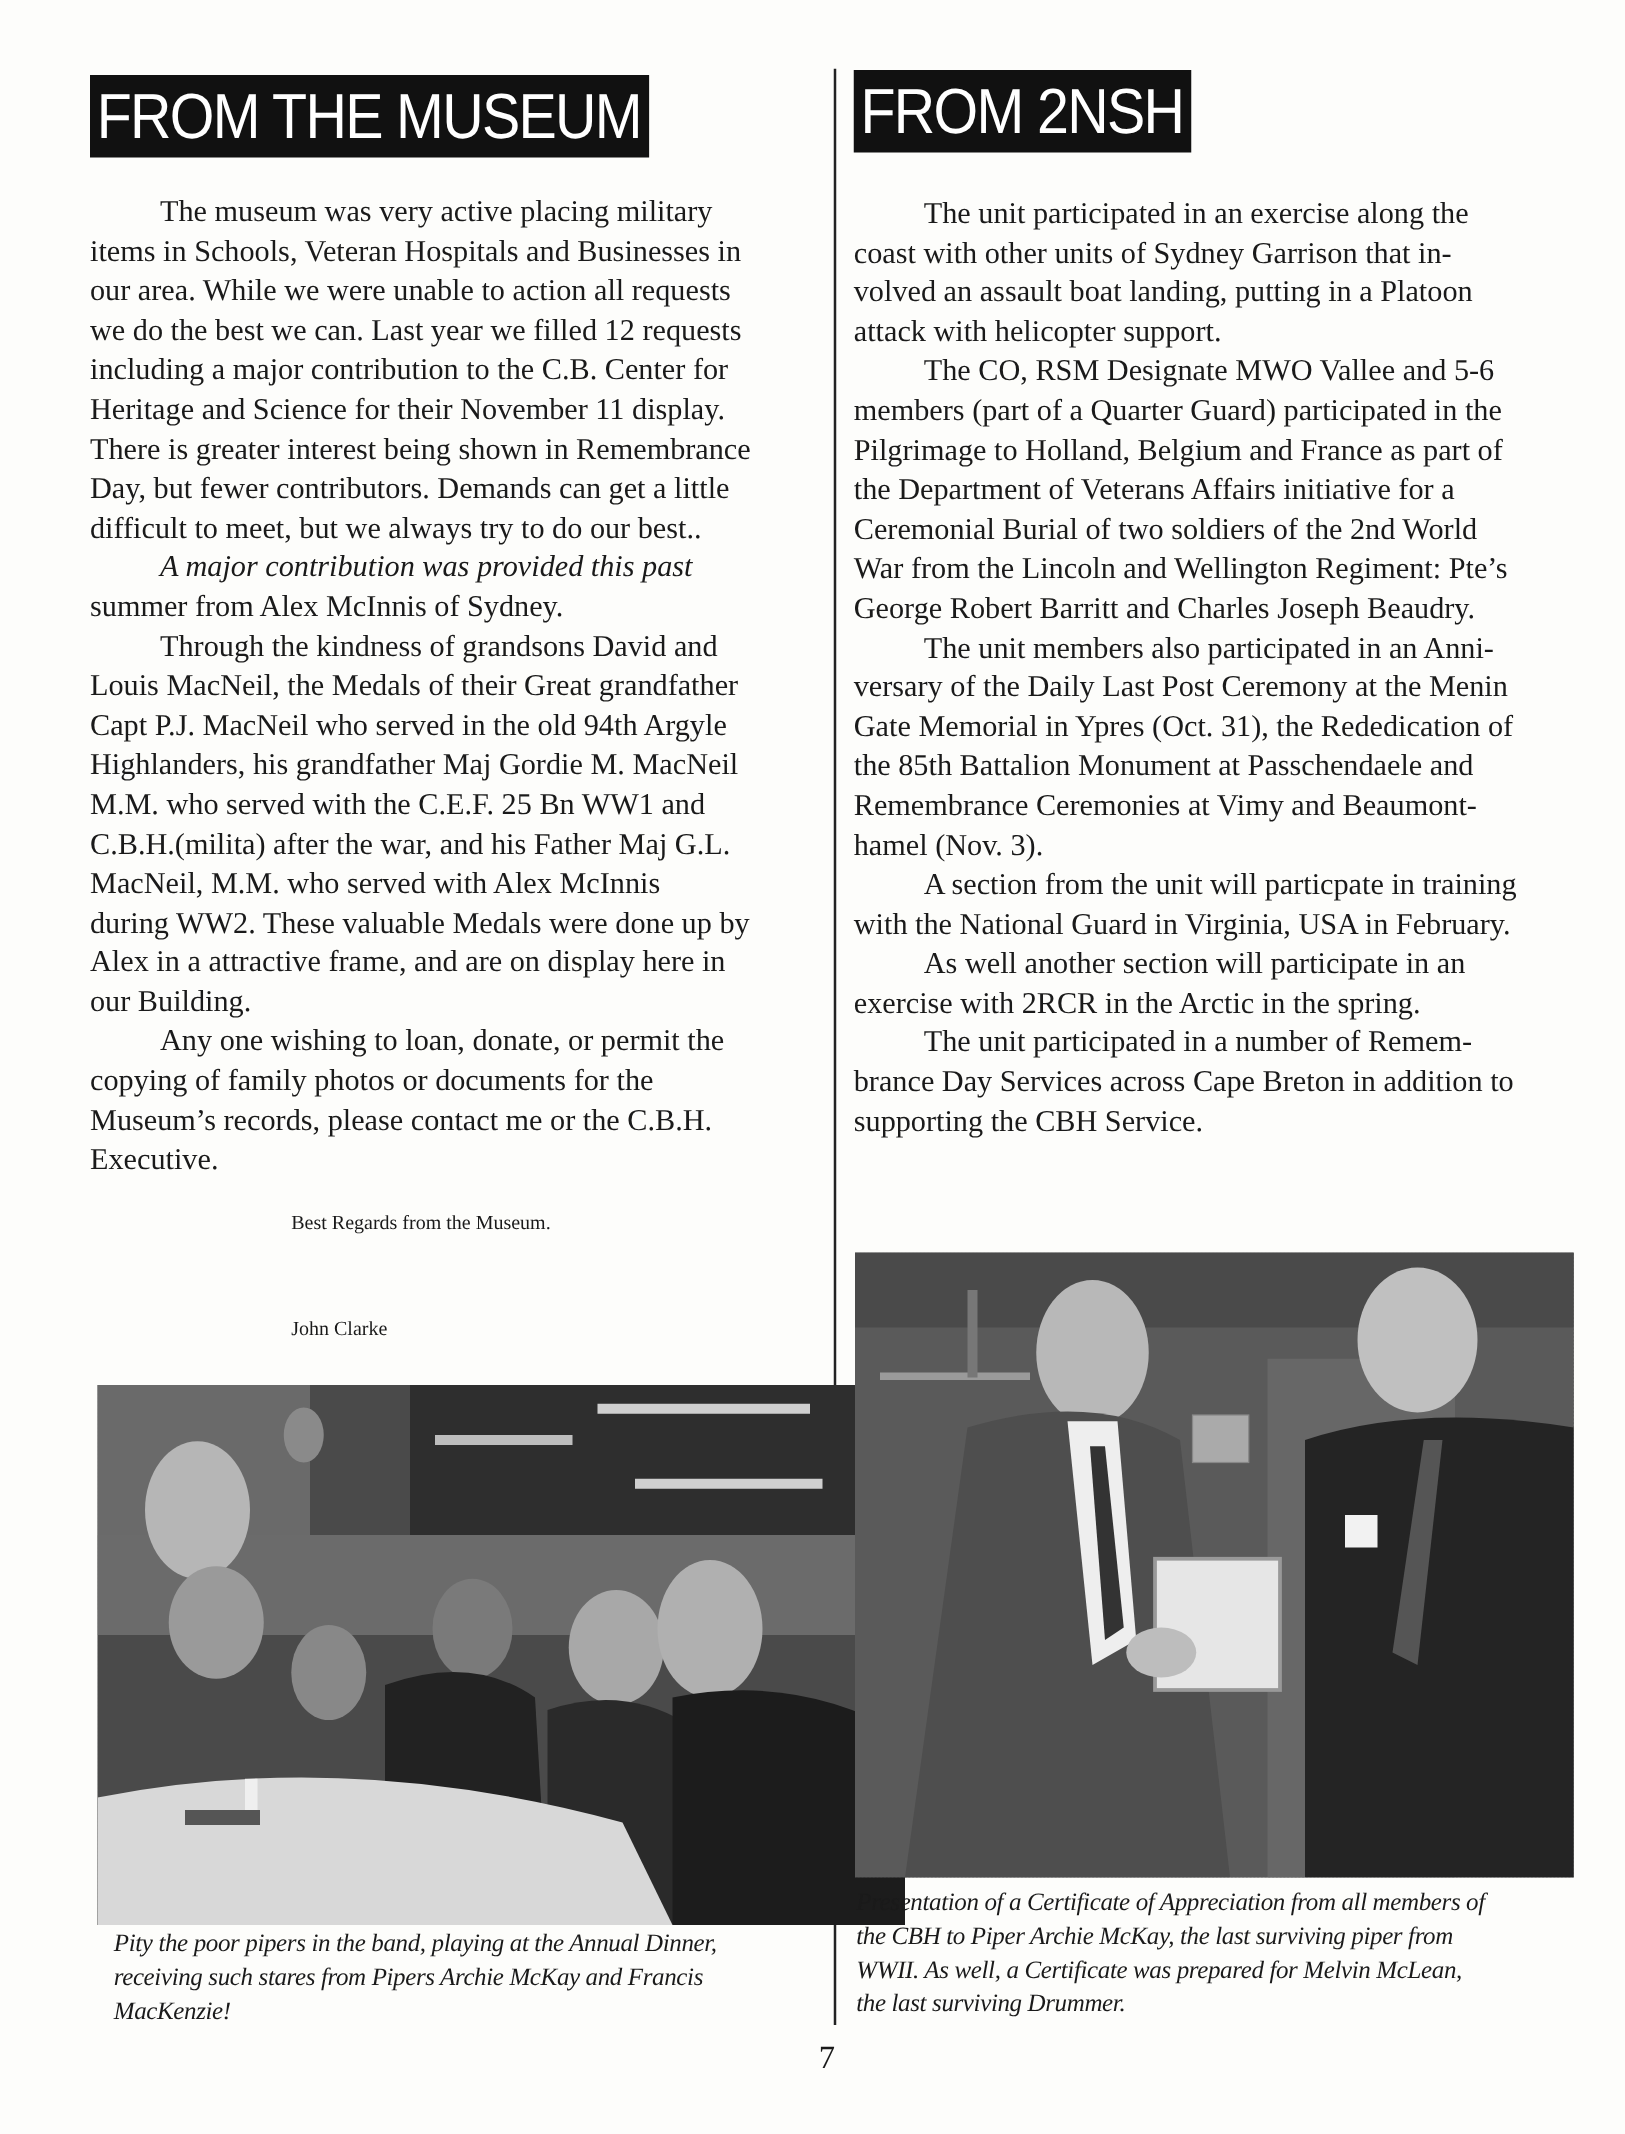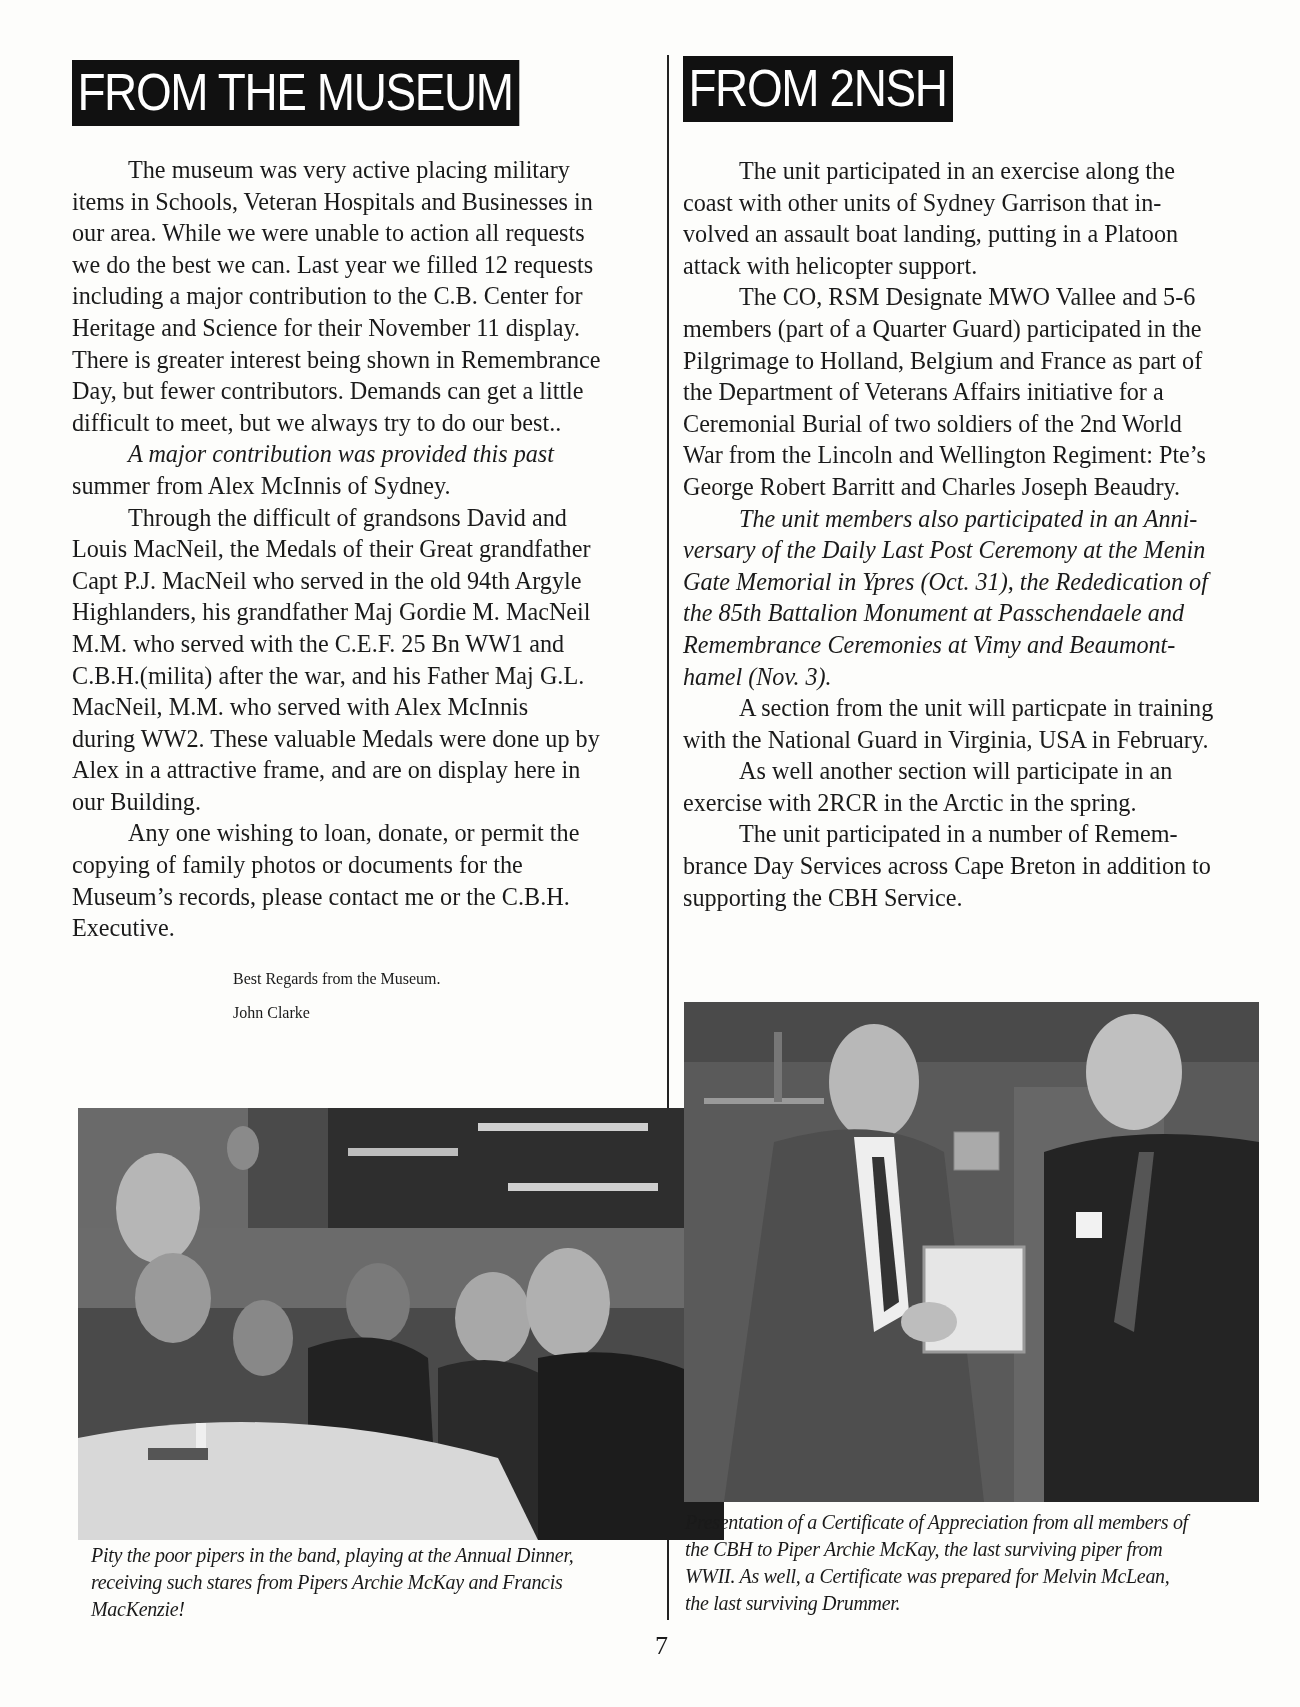--- a/index.html
+++ b/index.html
@@ -19,21 +19,21 @@
     }
     .left .heading { top: 60px; left: 0; }
     .right .heading { top: 56px; left: 0; }
     .body-text { position: absolute; font-size: 24.2px; line-height: 31.6px; }
     .left .body-text { top: 154px; left: 0; width: 590px; }
     .right .body-text { top: 155px; left: 0; width: 585px; }
     .body-text p { margin: 0; text-indent: 56px; }
     .body-text .line { display: block; white-space: nowrap; }
     .sig { position: absolute; font-size: 16px; left: 161px; }
     .sig1 { top: 970px; }
-    .sig2 { top: 1004px; }
+    .sig2 { top: 1055px; }
     .photo {
       position: absolute; overflow: hidden;
       background-color: #555;
       background-image: radial-gradient(rgba(0,0,0,0.25) 1px, transparent 1.2px);
       background-size: 3px 3px;
     }
     .photo1 { left: 6px; top: 1108px; width: 646px; height: 432px; }
     .photo2 { left: 1px; top: 1002px; width: 575px; height: 500px; }
     .caption {
       position: absolute; font-style: italic; font-size: 20px; line-height: 27px;
@@ -61,21 +61,21 @@
         <span class="line" style="text-indent: 0px;">Heritage and Science for their November 11 display.</span>
         <span class="line" style="text-indent: 0px;">There is greater interest being shown in Remembrance</span>
         <span class="line" style="text-indent: 0px;">Day, but fewer contributors. Demands can get a little</span>
         <span class="line" style="text-indent: 0px;">difficult to meet, but we always try to do our best..</span>
       </p>
       <p style="text-indent: 0px;">
         <span class="line" style="padding-left: 56px; font-style: italic;">A major contribution was provided this past</span>
         <span class="line" style="text-indent: 0px;">summer from Alex McInnis of Sydney.</span>
       </p>
       <p style="text-indent: 0px;">
-        <span class="line" style="padding-left: 56px;">Through the difficult of grandsons  David and</span>
+        <span class="line" style="padding-left: 56px;">Through the kindness of grandsons  David and</span>
         <span class="line" style="text-indent: 0px;">Louis MacNeil, the Medals of  their Great grandfather</span>
         <span class="line" style="text-indent: 0px;">Capt P.J. MacNeil who served in the old 94th Argyle</span>
         <span class="line" style="text-indent: 0px;">Highlanders, his grandfather Maj Gordie M. MacNeil</span>
         <span class="line" style="text-indent: 0px;">M.M. who served with the C.E.F. 25 Bn  WW1 and</span>
         <span class="line" style="text-indent: 0px;">C.B.H.(milita) after the war, and his Father Maj G.L.</span>
         <span class="line" style="text-indent: 0px;">MacNeil, M.M.  who served with Alex McInnis</span>
         <span class="line" style="text-indent: 0px;">during WW2. These valuable Medals were done up by</span>
         <span class="line" style="text-indent: 0px;">Alex in a attractive frame, and are on display here in</span>
         <span class="line" style="text-indent: 0px;">our Building.</span>
       </p>
@@ -132,21 +132,21 @@
       </p>
       <p style="text-indent: 0px;">
         <span class="line" style="padding-left: 56px;">The CO, RSM Designate MWO Vallee and 5-6</span>
         <span class="line" style="text-indent: 0px;">members (part of a Quarter Guard) participated in the</span>
         <span class="line" style="text-indent: 0px;">Pilgrimage to Holland, Belgium and France as part of</span>
         <span class="line" style="text-indent: 0px;">the Department of Veterans Affairs initiative for a</span>
         <span class="line" style="text-indent: 0px;">Ceremonial Burial of two soldiers of the 2nd World</span>
         <span class="line" style="text-indent: 0px;">War from the Lincoln and Wellington Regiment: Pte’s</span>
         <span class="line" style="text-indent: 0px;">George Robert Barritt and Charles Joseph Beaudry.</span>
       </p>
-      <p style="text-indent: 0px; font-style: italic;">
+      <p style="text-indent: 0px;">
         <span class="line" style="padding-left: 56px;">The unit members also participated in  an Anni-</span>
         <span class="line" style="text-indent: 0px;">versary of the Daily Last Post Ceremony at the Menin</span>
         <span class="line" style="text-indent: 0px;">Gate Memorial in Ypres (Oct. 31), the Rededication of</span>
         <span class="line" style="text-indent: 0px;">the 85th Battalion Monument at Passchendaele and</span>
         <span class="line" style="text-indent: 0px;">Remembrance Ceremonies at Vimy and Beaumont-</span>
         <span class="line" style="text-indent: 0px;">hamel (Nov. 3).</span>
       </p>
       <p style="text-indent: 0px;">
         <span class="line" style="padding-left: 56px;">A section from the unit will particpate in training</span>
         <span class="line" style="text-indent: 0px;">with the National Guard in Virginia, USA in February.</span>

